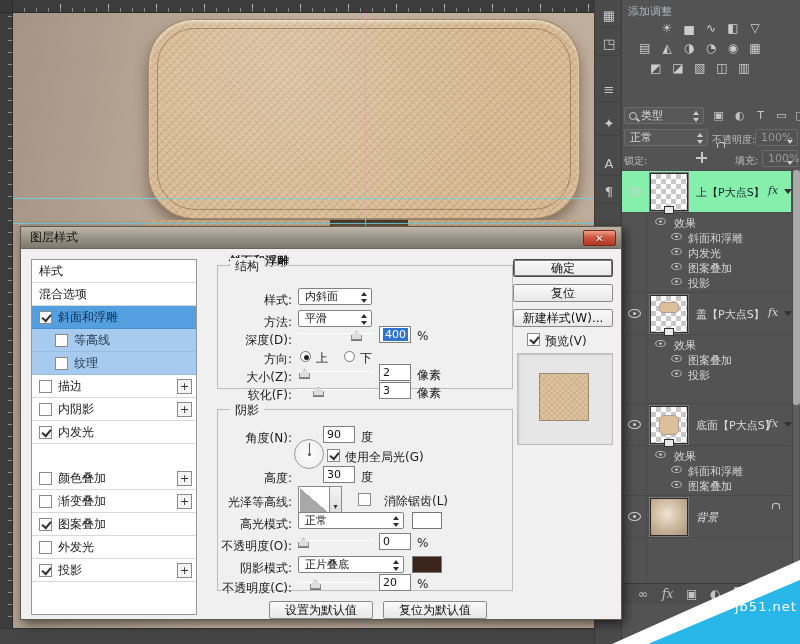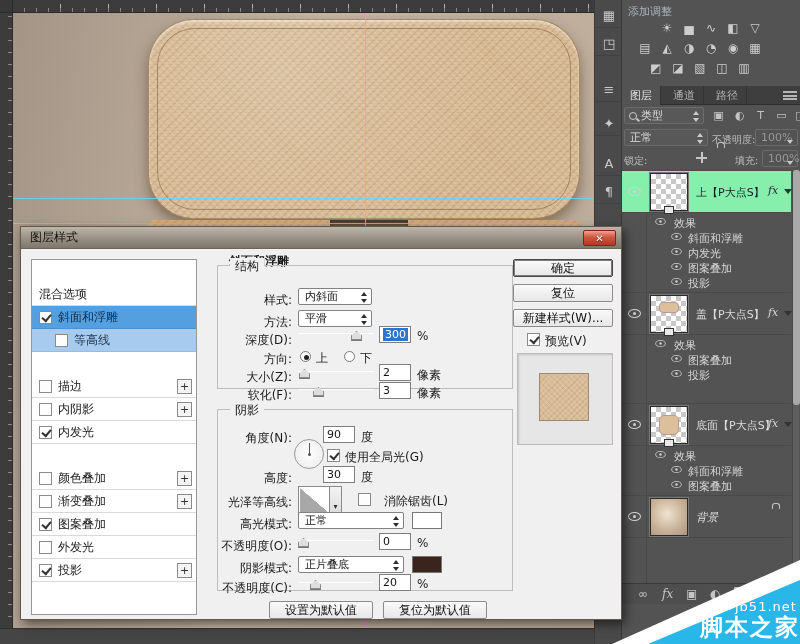--- a/index.html
+++ b/index.html
@@ -187,26 +187,20 @@
     <span class="adj-ic" style="left:58px;top:40px">◑</span>
     <span class="adj-ic" style="left:80px;top:40px">◔</span>
     <span class="adj-ic" style="left:102px;top:40px">◉</span>
     <span class="adj-ic" style="left:124px;top:40px">▦</span>
     <span class="adj-ic" style="left:25px;top:60px">◩</span>
     <span class="adj-ic" style="left:47px;top:60px">◪</span>
     <span class="adj-ic" style="left:69px;top:60px">▧</span>
     <span class="adj-ic" style="left:91px;top:60px">◫</span>
     <span class="adj-ic" style="left:113px;top:60px">▥</span>
 
-    <div id="tabs-bar">
-      <div class="tab active" style="left:0">图层</div>
-      <div class="tab" style="left:43px">通道</div>
-      <div class="tab" style="left:86px">路径</div>
-      <span class="pmenu"></span>
-    </div>
 
     <div class="darkdd" style="left:2px;top:107px;width:80px;padding-left:16px">
       <span class="mag"></span>
       <span>类型</span>
       <span class="ud dark">
           <i class="up"></i>
           <i class="dn"></i>
         </span>
     </div>
     <span class="fic" style="left:88px;top:107px">▣</span>
@@ -349,41 +343,47 @@
       <span class="bic" style="left:88px">◐</span>
       <span class="bic" style="left:112px;top:6px"><span class="folder" style="position:static;display:inline-block"></span></span>
       <span class="bic" style="left:136px">⊞</span>
       <span class="bic" style="left:158px;top:0"><span class="trash"></span></span>
     </div>
   </div>
 
   <div id="wm-white"></div>
   <div id="wm-cyan"></div>
   <div id="wm-site">jb51.net</div>
-  <div id="wm-brand">脚本之家</div>
 
   <div id="dialog">
     <div id="dlg-title">
       <span>图层样式</span>
     </div>
     <div id="dlg-close">
         <span>✕</span>
       </div>
 
     <div id="style-list">
+      <div class="srow" style="top:0">
+          <span>样式</span>
+        </div>
       <div class="srow" style="top:23px">
           <span>混合选项</span>
         </div>
       <div class="srow bsel" style="top:46px">
         <span class="cb on"></span>
           <span>斜面和浮雕</span>
       </div>
       <div class="srow bsub" style="top:69px">
         <span class="cb"></span>
           <span>等高线</span>
+      </div>
+      <div class="srow bsub" style="top:92px">
+        <span class="cb"></span>
+          <span>纹理</span>
       </div>
       <div class="srow" style="top:115px">
         <span class="cb"></span>
           <span>描边</span>
         <span class="plusbox">+</span>
       </div>
       <div class="srow" style="top:138px">
         <span class="cb"></span>
           <span>内阴影</span>
         <span class="plusbox">+</span>
@@ -439,21 +439,21 @@
             <i class="dn"></i>
           </span>
       </div>
 
       <span class="lbl" style="top:66px">深度(D):</span>
       <div class="slider" style="left:80px;top:61px;width:76px">
         <span class="track"></span>
           <span class="sthm" style="left:53px"></span>
       </div>
       <div class="vbox" style="left:161px;top:60px">
-          <span class="hl">300</span>
+          <span class="hl">400</span>
         </div>
       <span class="unit" style="left:199px;top:63px">%</span>
 
       <span class="lbl" style="top:85px">方向:</span>
       <span class="rad on" style="left:82px;top:85px"></span>
       <span class="unit" style="left:98px;top:84px">上</span>
       <span class="rad" style="left:126px;top:85px"></span>
       <span class="unit" style="left:142px;top:84px">下</span>
 
       <span class="lbl" style="top:103px">大小(Z):</span>

